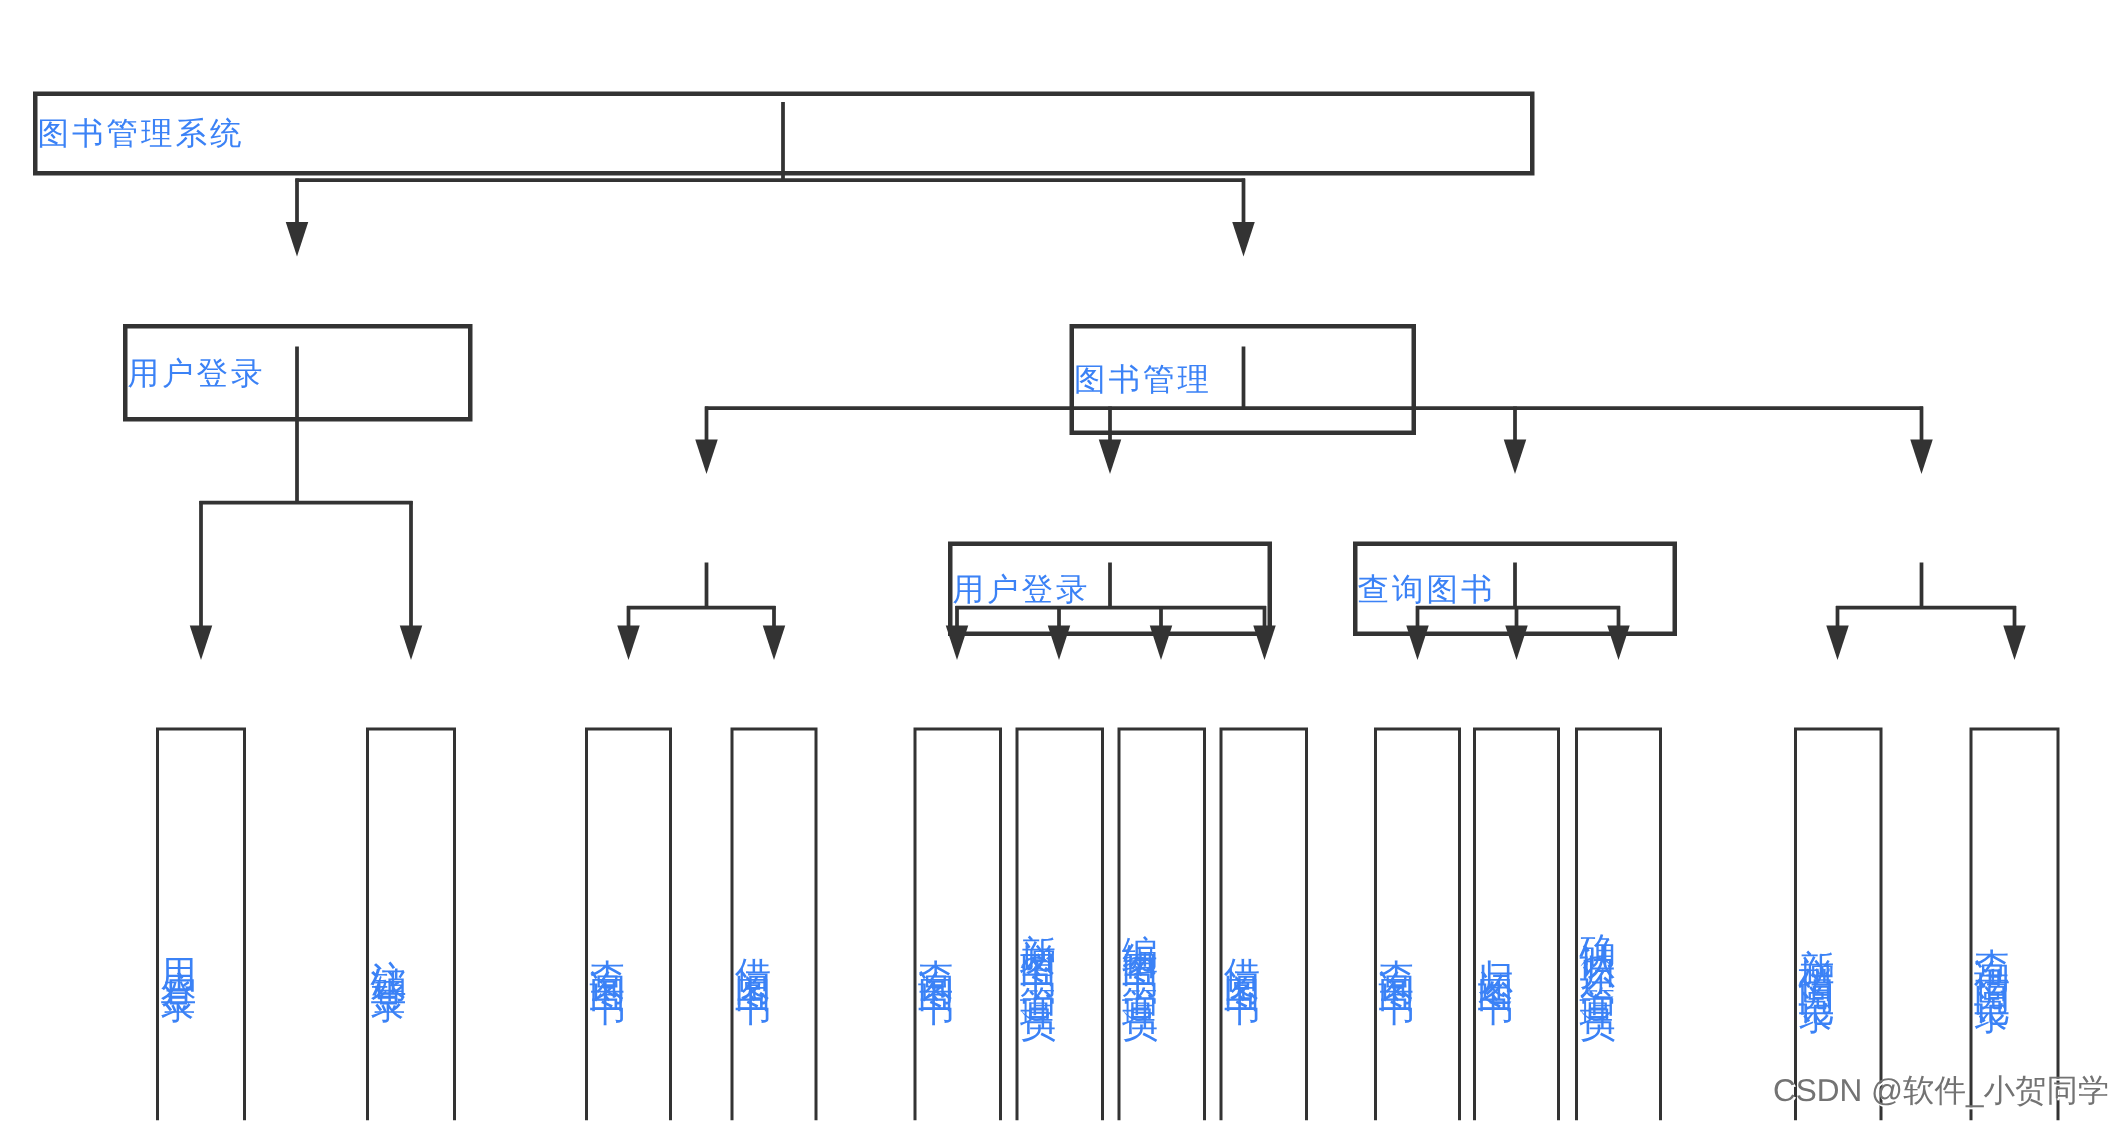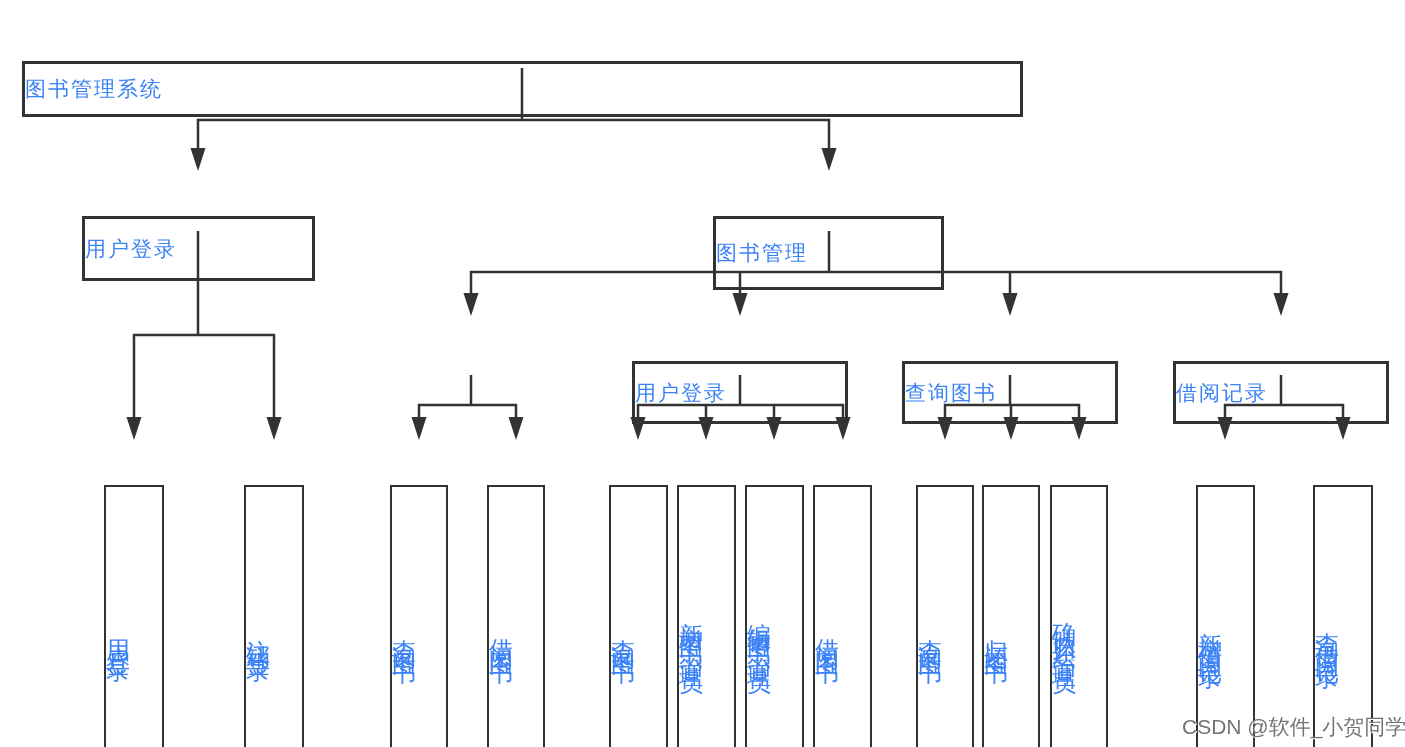--- a/index.html
+++ b/index.html
@@ -45,23 +45,20 @@
   </div>
   <div class="box hnode" style="left:713px; top:168px; width:231px; height:74px;">
     <span>图书管理</span>
   </div>
 
   <div class="box hnode" style="left:632px; top:313px; width:216px; height:63px;">
     <span>用户登录</span>
   </div>
   <div class="box hnode" style="left:902px; top:313px; width:216px; height:63px;">
     <span>查询图书</span>
-  </div>
-  <div class="box hnode" style="left:1173px; top:313px; width:216px; height:63px;">
-    <span>借阅记录</span>
   </div>
 
   <div class="box leaf" style="left:104px; top:437px; width:60px; height:298px;">
     <span class="vlabel">用户登录</span>
   </div>
   <div class="box leaf" style="left:244px; top:437px; width:60px; height:298px;">
     <span class="vlabel">注销登录</span>
   </div>
 
   <div class="box leaf" style="left:390px; top:437px; width:58px; height:298px;">

